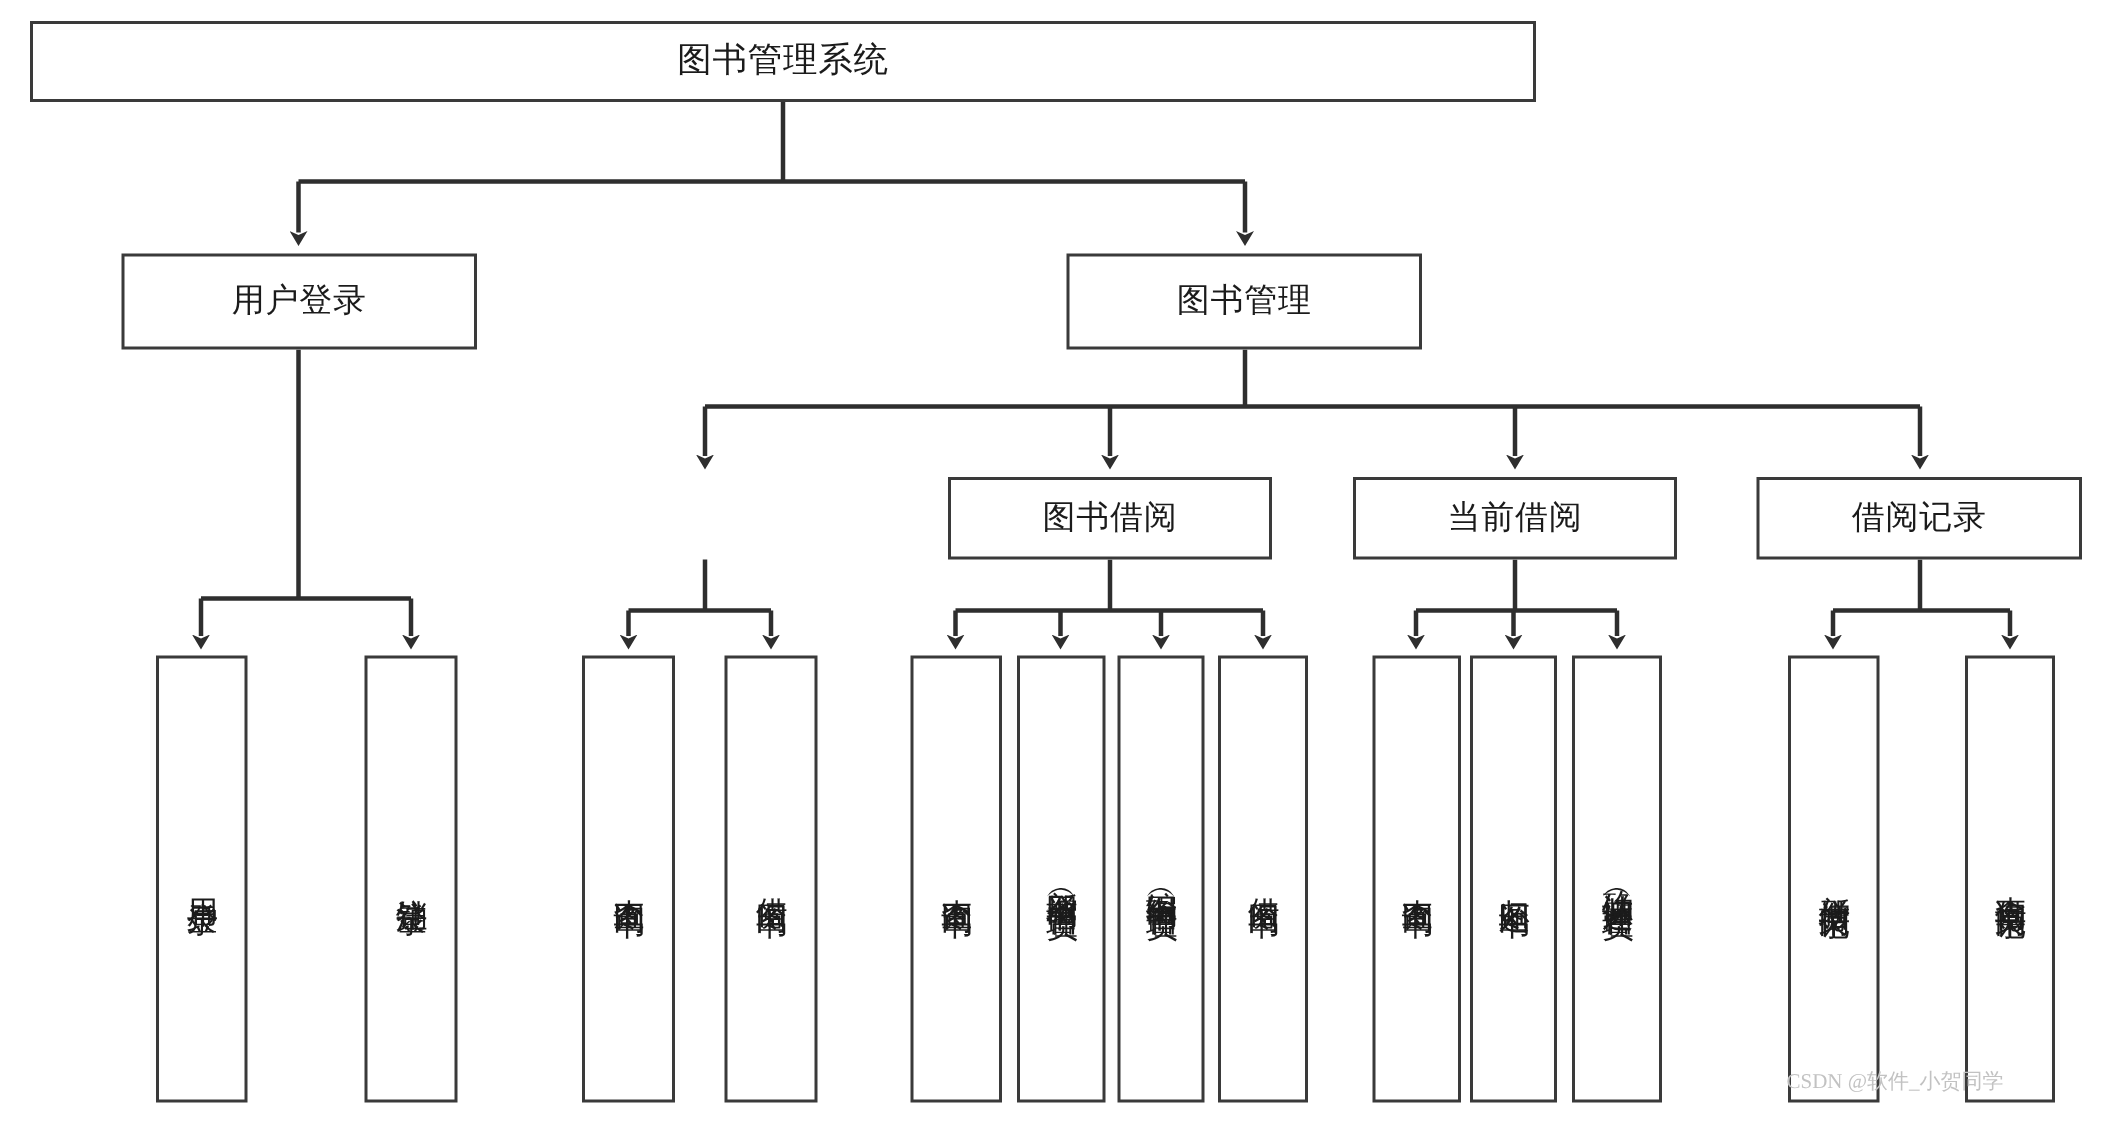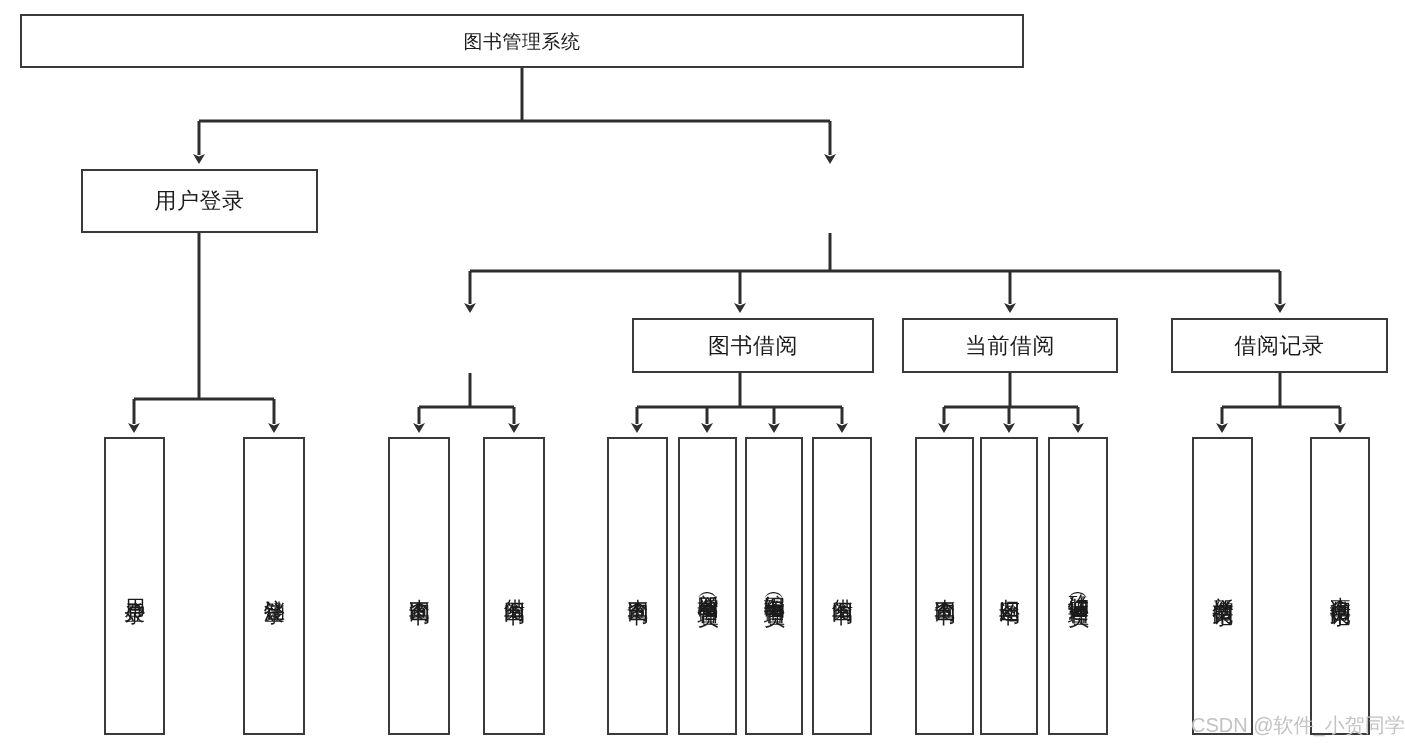--- a/index.html
+++ b/index.html
@@ -44,42 +44,42 @@
     line-height: 1.18;
     text-align: center;
     white-space: pre;
   }
   
   .node.horiz .node-label {
     font-size: 22px;
     letter-spacing: 0.5px;
   }
   .node.root .node-label {
-    font-size: 19px;
+    font-size: 23px;
   }
   
   .node.vert {
     align-items: center;
     justify-content: center;
   }
   .node.vert .node-label {
     writing-mode: vertical-rl;
     text-orientation: upright;
     font-size: 21px;
     line-height: 1.1;
     letter-spacing: 2px;
     max-height: 270px;
   }
   .watermark {
     position: absolute;
     left: 1191px;
     top: 712px;
-    font-size: 20px;
+    font-size: 14px;
     color: #c2c2c2;
-    font-family: Liberation Sans, sans-serif;
+    font-family: Liberation Serif, serif;
     white-space: nowrap;
     z-index: 5;
     user-select: none;
   }
 </style>
 </head>
 <body>
 
 <div id="diagram-root">
 
@@ -133,22 +133,25 @@
     </g>
   </svg>
 
   <div class="node horiz root" style="left:20px; top:14px; width:1004px; height:54px;">
     <span class="node-label">图书管理系统</span>
   </div>
 
   <div class="node horiz" style="left:81px; top:169px; width:237px; height:64px;">
     <span class="node-label">用户登录</span>
   </div>
-
-  <div class="node horiz" style="left:632px; top:318px; width:242px; height:55px;">
+  <div class="node horiz" style="left:711px; top:169px; width:237px; height:64px;">
+    <span class="node-label">图书管理</span>
+  </div>
+
+  <div class="node horiz" style="left:632px; top:318px; width:216px; height:55px;">
     <span class="node-label">图书借阅</span>
   </div>
   <div class="node horiz" style="left:1171px; top:318px; width:217px; height:55px;">
     <span class="node-label">借阅记录</span>
   </div>
   <div class="node horiz" style="left:902px; top:318px; width:216px; height:55px;">
     <span class="node-label">当前借阅</span>
   </div>
 
   <div class="node vert" style="left:104px; top:437px; width:61px; height:298px;">

